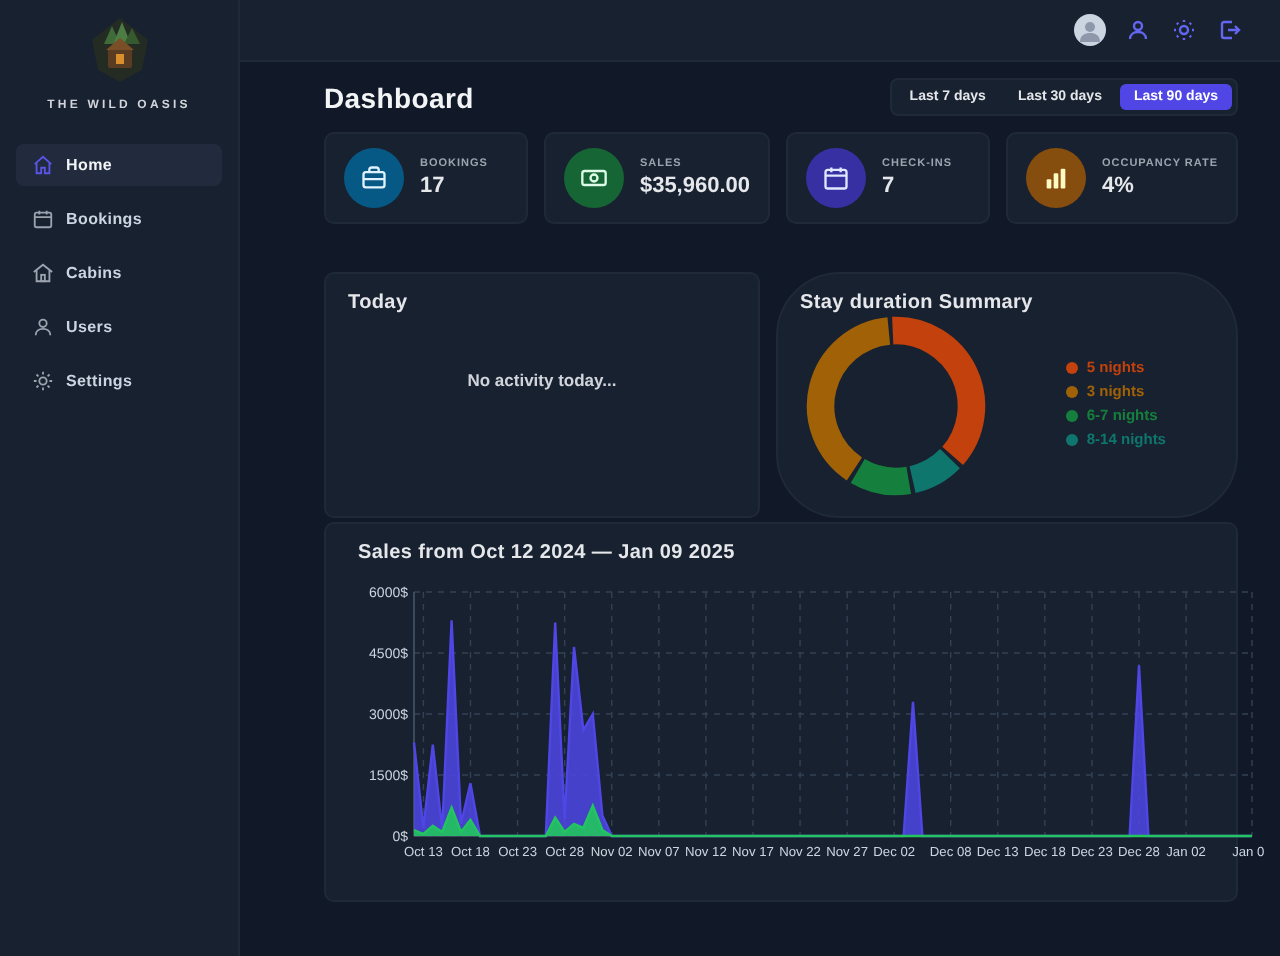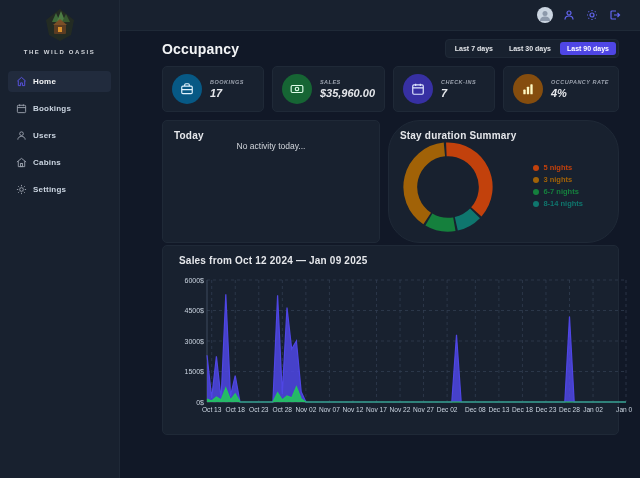--- a/index.html
+++ b/index.html
@@ -58,41 +58,41 @@
     padding:2px; display:flex; gap:2px;
   }
   .filter-btn {
     background:transparent; border:none; color:#e5e7eb; cursor:pointer;
     font-size:7px; font-weight:bold; padding:3px 7px; border-radius:3px;
     font-family:inherit;
   }
   .filter-btn.active { background:#4f46e5; color:#ffffff; }
 
   
-  .stats { display:grid; grid-template-columns:repeat(4,1fr); gap:8px; margin-bottom:8px;font-style:italic; }
+  .stats { display:grid; grid-template-columns:repeat(4,1fr); gap:8px; margin-bottom:24px; }
   .card { background:#18212f; border:1px solid #1f2937; border-radius:5px; }
   .stat-card { height:46px; display:flex; align-items:center; gap:8px; padding:7px 9px; }
   .stat-icon {
     width:30px; height:30px; border-radius:50%; flex-shrink:0;
     display:flex; align-items:center; justify-content:center;
   }
   .stat-icon svg { width:14px; height:14px; }
   .stat-texts { min-width:0; }
   .stat-label {
     font-size:5.5px; font-weight:bold; letter-spacing:.5px;
     color:#9ca3af; text-transform:uppercase; white-space:nowrap;
   }
   .stat-value { font-size:11px; font-weight:bold; color:#e5e7eb; margin-top:2px; white-space:nowrap; }
 
   
   .row3 { display:grid; grid-template-columns:1fr 1.06fr; gap:8px; height:97px; }
   .today-card { padding:9px 11px; }
   .card-title { font-size:10px; font-weight:bold; color:#e5e7eb; letter-spacing:.2px; }
   .today-empty {
-    text-align:center; font-size:8.5px; font-weight:normal; color:#d1d5db;
+    text-align:center; margin-top:28px; font-size:8.5px; font-weight:bold; color:#d1d5db;
   }
   .duration-card { padding:9px 11px;border-radius:32px; }
   .duration-body { display:flex; align-items:center; justify-content:space-between; padding:0 24px 0 2px; }
   .legend { list-style:none; }
   .legend li { display:flex; align-items:center; gap:4px; margin-bottom:3px; }
   .legend-dot { width:6px; height:6px; border-radius:50%; flex-shrink:0; }
   .legend-label { font-size:7.5px; font-weight:bold; }
 
   
   .chart-card { margin-top:28px; height:190px; padding:9px 16px; }
@@ -126,31 +126,31 @@
       </li>
       <li class="nav-item">
         <svg class="nav-ico" viewBox="0 0 24 24" fill="none" stroke="currentColor" stroke-width="2">
             <rect x="3" y="5" width="18" height="16" rx="2"></rect>
             <path d="M3 10 H21 M8 3 V7 M16 3 V7"></path>
           </svg>
         <span class="nav-label">Bookings</span>
       </li>
       <li class="nav-item">
         <svg class="nav-ico" viewBox="0 0 24 24" fill="none" stroke="currentColor" stroke-width="2">
+            <path d="M2 11 L12 3 L22 11 M5 9 V21 H19 V9"></path>
+            <rect x="10" y="14" width="4" height="7"></rect>
+          </svg>
+        <span class="nav-label">Cabins</span>
+      </li>
+      <li class="nav-item">
+        <svg class="nav-ico" viewBox="0 0 24 24" fill="none" stroke="currentColor" stroke-width="2">
             <circle cx="12" cy="8" r="4"></circle>
             <path d="M4 21 C4 16.5 7.5 14 12 14 C16.5 14 20 16.5 20 21"></path>
           </svg>
         <span class="nav-label">Users</span>
-      </li>
-      <li class="nav-item">
-        <svg class="nav-ico" viewBox="0 0 24 24" fill="none" stroke="currentColor" stroke-width="2">
-            <path d="M2 11 L12 3 L22 11 M5 9 V21 H19 V9"></path>
-            <rect x="10" y="14" width="4" height="7"></rect>
-          </svg>
-        <span class="nav-label">Cabins</span>
       </li>
       <li class="nav-item">
         <svg class="nav-ico" viewBox="0 0 24 24" fill="none" stroke="currentColor" stroke-width="2">
             <circle cx="12" cy="12" r="4"></circle>
             <path d="M12 2 V5 M12 19 V22 M2 12 H5 M19 12 H22 M4.9 4.9 L7 7 M17 17 L19.1 19.1 M19.1 4.9 L17 7 M7 17 L4.9 19.1"></path>
           </svg>
         <span class="nav-label">Settings</span>
       </li>
     </ul>
   </aside>
@@ -180,21 +180,21 @@
         <svg viewBox="0 0 24 24" fill="none" stroke="currentColor" stroke-width="2.4">
             <path d="M14 4 H6 A2 2 0 0 0 4 6 V18 A2 2 0 0 0 6 20 H14"></path>
             <path d="M10 12 H21 M17 8 L21 12 L17 16"></path>
           </svg>
       </button>
     </header>
 
     <div class="content">
 
       <div class="title-row">
-        <h1 class="page-title">Occupancy</h1>
+        <h1 class="page-title">Dashboard</h1>
         <div class="filter-group">
           <button class="filter-btn">Last 7 days</button>
           <button class="filter-btn">Last 30 days</button>
           <button class="filter-btn active">Last 90 days</button>
         </div>
       </div>
 
       <div class="stats">
         <div class="card stat-card">
           <span class="stat-icon" style="background: rgb(7, 89, 133); color: rgb(224, 242, 254);">

